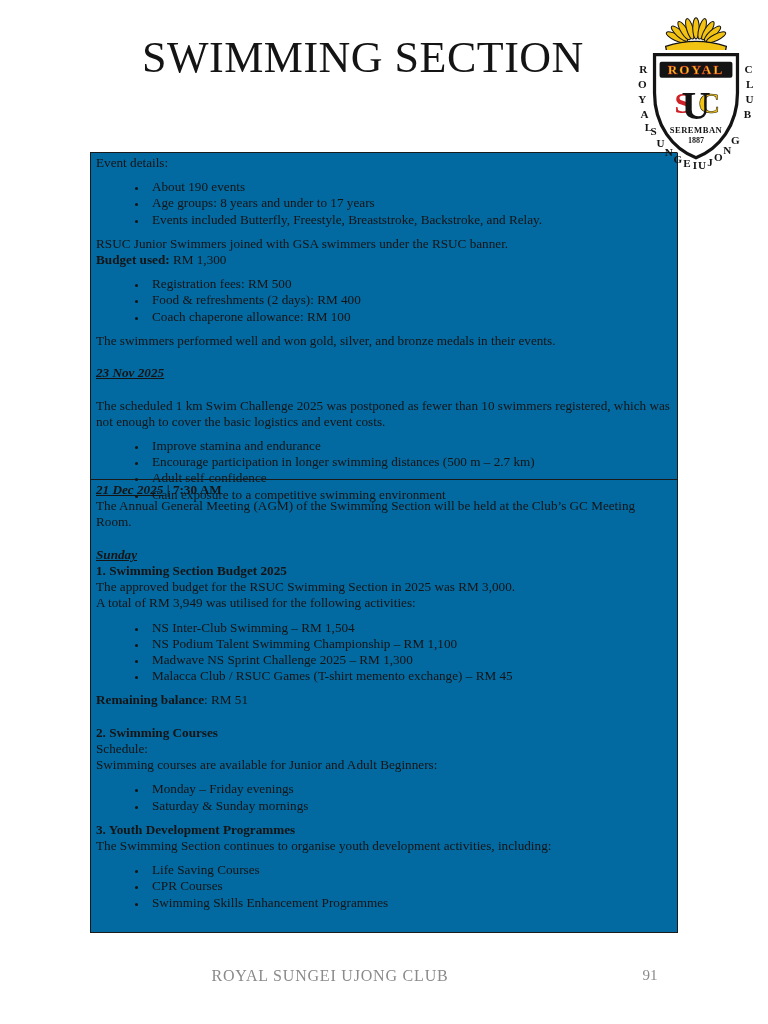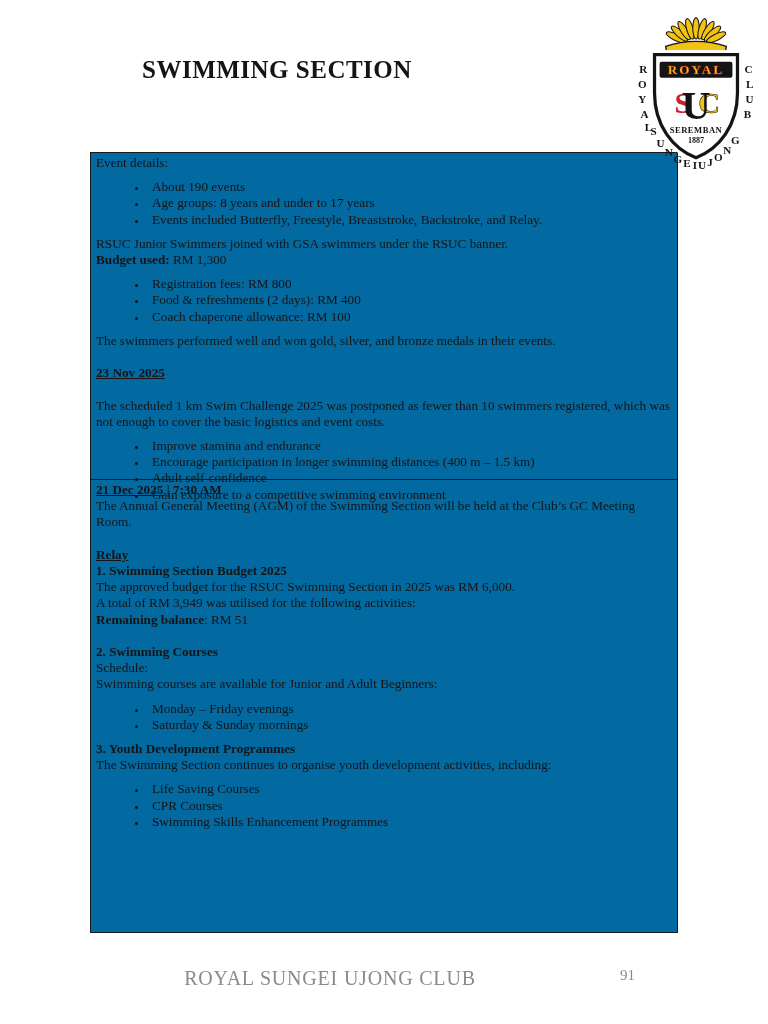--- a/index.html
+++ b/index.html
@@ -1,22 +1,22 @@
 <!DOCTYPE html>
 <html><head>
 <meta charset="utf-8">
 <style>
   html,body{margin:0;padding:0;}
   body{
     width:768px;height:1024px;background:#ffffff;position:relative;
     font-family:"Liberation Serif", serif;color:#141414;overflow:hidden;
   }
   .page-title{
-    position:absolute;left:142px;top:56px;
-    font-size:25px;font-weight:bold;letter-spacing:0.5px;white-space:nowrap;
+    position:absolute;left:142px;top:32px;
+    font-size:44px;font-weight:normal;letter-spacing:0.5px;white-space:nowrap;
   }
   .logo{position:absolute;left:630px;top:6px;width:132px;height:174px;z-index:2;}
   .ring-letter{font-family:"Liberation Serif",serif;font-weight:bold;font-size:11px;fill:#141414;text-anchor:middle;}
   .banner-text{font-family:"Liberation Serif",serif;font-weight:bold;font-size:13px;letter-spacing:2px;text-anchor:middle;}
   .mono-letter{font-family:"Liberation Serif",serif;font-weight:bold;text-anchor:middle;}
   .small-caps{font-family:"Liberation Serif",serif;font-weight:bold;text-anchor:middle;fill:#141414;}
 
   .doc-table{
     position:absolute;left:90px;top:152px;width:588px;
     border:1.5px solid #1a1a1a;box-sizing:border-box;background:#0369a1;z-index:1;
@@ -25,32 +25,32 @@
     padding:2px 5px 0 5px;font-size:13.2px;line-height:16.2px;box-sizing:border-box;
   }
   .section-box1{height:327px;border-bottom:1.5px solid #1a1a1a;}
   .dec-row{
     height:18px;border-bottom:1.5px solid #1a1a1a;box-sizing:border-box;
     text-align:center;font-weight:bold;font-size:13.2px;line-height:17px;
   }
   .section-box2{height:452px;}
   .line{white-space:normal;}
   .b{font-weight:bold;}
-  .u{text-decoration:underline;}
+  .u{text-decoration:underline;font-style:italic;}
   .spacer{height:16.2px;}
   ul{margin:8px;padding:0 0 0 44px;list-style:disc;}
   li{padding-left:4px;line-height:16.2px;}
   li::marker{font-size:11px;}
 
   .footer-club{
     position:absolute;left:90px;top:967px;width:480px;text-align:center;
-    color:#8a8a8a;font-size:20px;letter-spacing:0.8px;
+    color:#8a8a8a;font-size:16px;letter-spacing:0.8px;
   }
   .footer-page{
-    position:absolute;left:620px;top:967px;width:60px;text-align:left;
+    position:absolute;left:620px;top:967px;width:60px;text-align:center;
     color:#8a8a8a;font-size:15px;
   }
 </style>
 </head>
 <body>
 
 <div class="page-title">SWIMMING SECTION</div>
 
 <svg class="logo" viewBox="0 0 130 172">
 
@@ -115,44 +115,50 @@
   <div class="section section-box1" id="box1-content">
       <div class="line"><span>Event details:</span></div>
       <ul>
         <li>About 190 events</li>
         <li>Age groups: 8 years and under to 17 years</li>
         <li>Events included Butterfly, Freestyle, Breaststroke, Backstroke, and Relay.</li>
       </ul>
       <div class="line"><span>RSUC Junior Swimmers joined with GSA swimmers under the RSUC banner.</span></div>
       <div class="line"><span class="b">Budget used:</span><span> RM 1,300</span></div>
       <ul>
-        <li>Registration fees: RM 800</li>
+        <li>Registration fees: RM 500</li>
         <li>Food &amp; refreshments (2 days): RM 400</li>
         <li>Coach chaperone allowance: RM 100</li>
       </ul>
       <div class="line"><span>The swimmers performed well and won gold, silver, and bronze medals in their events.</span></div>
       <div class="spacer"></div>
       <div class="line"><span class="b u">23 Nov 2025</span></div>
       <div class="spacer"></div>
       <div class="line"><span>The scheduled 1 km Swim Challenge 2025 was postponed as fewer than 10 swimmers registered, which was not enough to cover the basic logistics and event costs.</span></div>
       <ul>
         <li>Improve stamina and endurance</li>
-        <li>Encourage participation in longer swimming distances (400 m – 1.5 km)</li>
+        <li>Encourage participation in longer swimming distances (500 m – 2.7 km)</li>
         <li>Adult self-confidence</li>
         <li>Gain exposure to a competitive swimming environment</li>
       </ul>
     </div>
   <div class="section section-box2" id="box2-content">
       <div class="line"><span class="b u">21 Dec 2025</span><span class="b">  | 7:30 AM</span></div>
       <div class="line"><span>The Annual General Meeting (AGM) of the Swimming Section will be held at the Club’s GC Meeting Room.</span></div>
       <div class="spacer"></div>
-      <div class="line"><span class="b u">Relay</span></div>
+      <div class="line"><span class="b u">Sunday</span></div>
       <div class="line"><span class="b">1. Swimming Section Budget 2025</span></div>
-      <div class="line"><span>The approved budget for the RSUC Swimming Section in 2025 was RM 6,000.</span></div>
+      <div class="line"><span>The approved budget for the RSUC Swimming Section in 2025 was RM 3,000.</span></div>
       <div class="line"><span>A total of RM 3,949 was utilised for the following activities:</span></div>
+      <ul>
+        <li>NS Inter-Club Swimming – RM 1,504</li>
+        <li>NS Podium Talent Swimming Championship – RM 1,100</li>
+        <li>Madwave NS Sprint Challenge 2025 – RM 1,300</li>
+        <li>Malacca Club / RSUC Games (T-shirt memento exchange) – RM 45</li>
+      </ul>
       <div class="line"><span class="b">Remaining balance</span><span>: RM 51</span></div>
       <div class="spacer"></div>
       <div class="line"><span class="b">2. Swimming Courses</span></div>
       <div class="line"><span>Schedule:</span></div>
       <div class="line"><span>Swimming courses are available for Junior and Adult Beginners:</span></div>
       <ul>
         <li>Monday – Friday evenings</li>
         <li>Saturday &amp; Sunday mornings</li>
       </ul>
       <div class="line"><span class="b">3. Youth Development Programmes</span></div>

